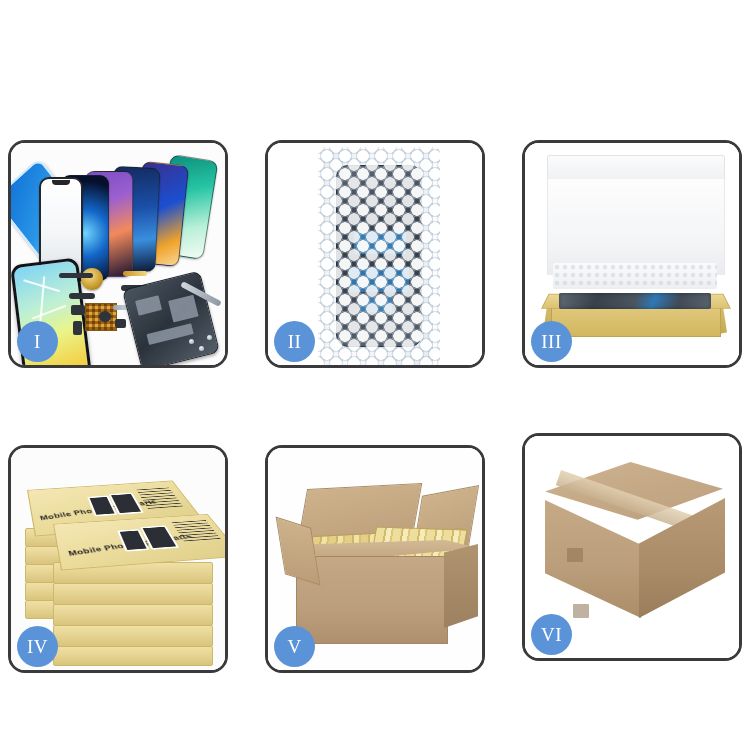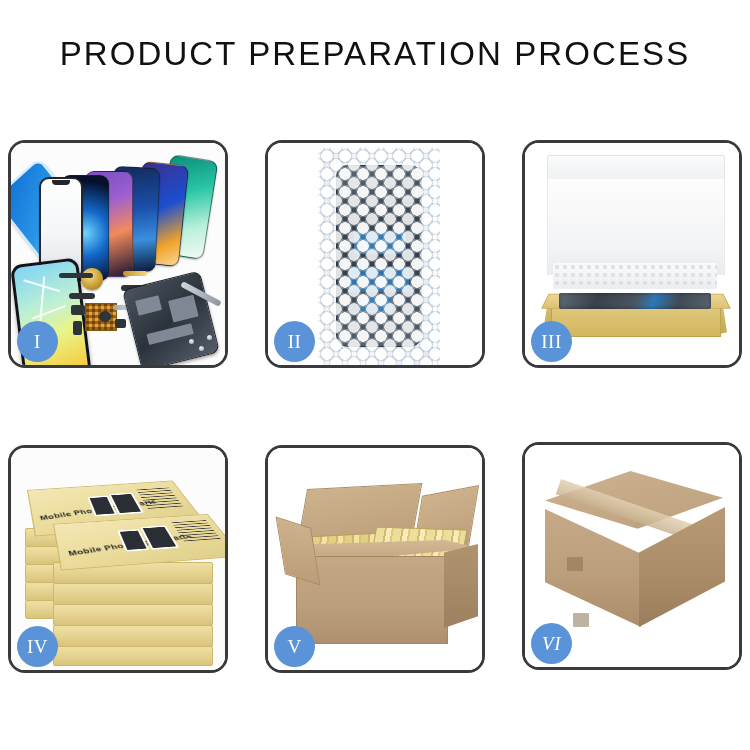--- a/index.html
+++ b/index.html
@@ -67,21 +67,21 @@
     inset: 0;
     border-radius: 14px;
     overflow: hidden;
     background: #fdfdfd;
   }
   .card.c1 { left: 0px;   top: 0px; }
   .card.c2 { left: 257px; top: 0px; }
   .card.c3 { left: 514px; top: 0px; }
   .card.c4 { left: 0px;   top: 305px; }
   .card.c5 { left: 257px; top: 305px; }
-  .card.c6 { left: 514px; top: 302px; font-style: italic; }
+  .card.c6 { left: 514px; top: 293px; }
 
   .badge {
     position: absolute;
     left: 6px;
     bottom: 3px;
     width: 41px;
     height: 41px;
     border-radius: 50%;
     background: #5b93d8;
     color: #ffffff;
@@ -389,21 +389,20 @@
   .sealed .sheen {
     position: absolute; left: 96px; top: 2px; width: 92px; height: 30px;
     background: linear-gradient(120deg, rgba(255,255,255,.75), rgba(255,255,255,0));
     transform: rotate(-8deg);
   }
 </style>
 </head>
 <body>
 
 <div class="header">
-  <h1 class="page-title">PRODUCT PREPARATION PROCESS</h1>
 </div>
 
 <div class="grid">
 
   <div class="card c1">
     <div class="inner">
       <div class="scene">
         <div class="ph-tilt"></div>
         <div class="phone-fan">
           <div class="ph p5"></div>

